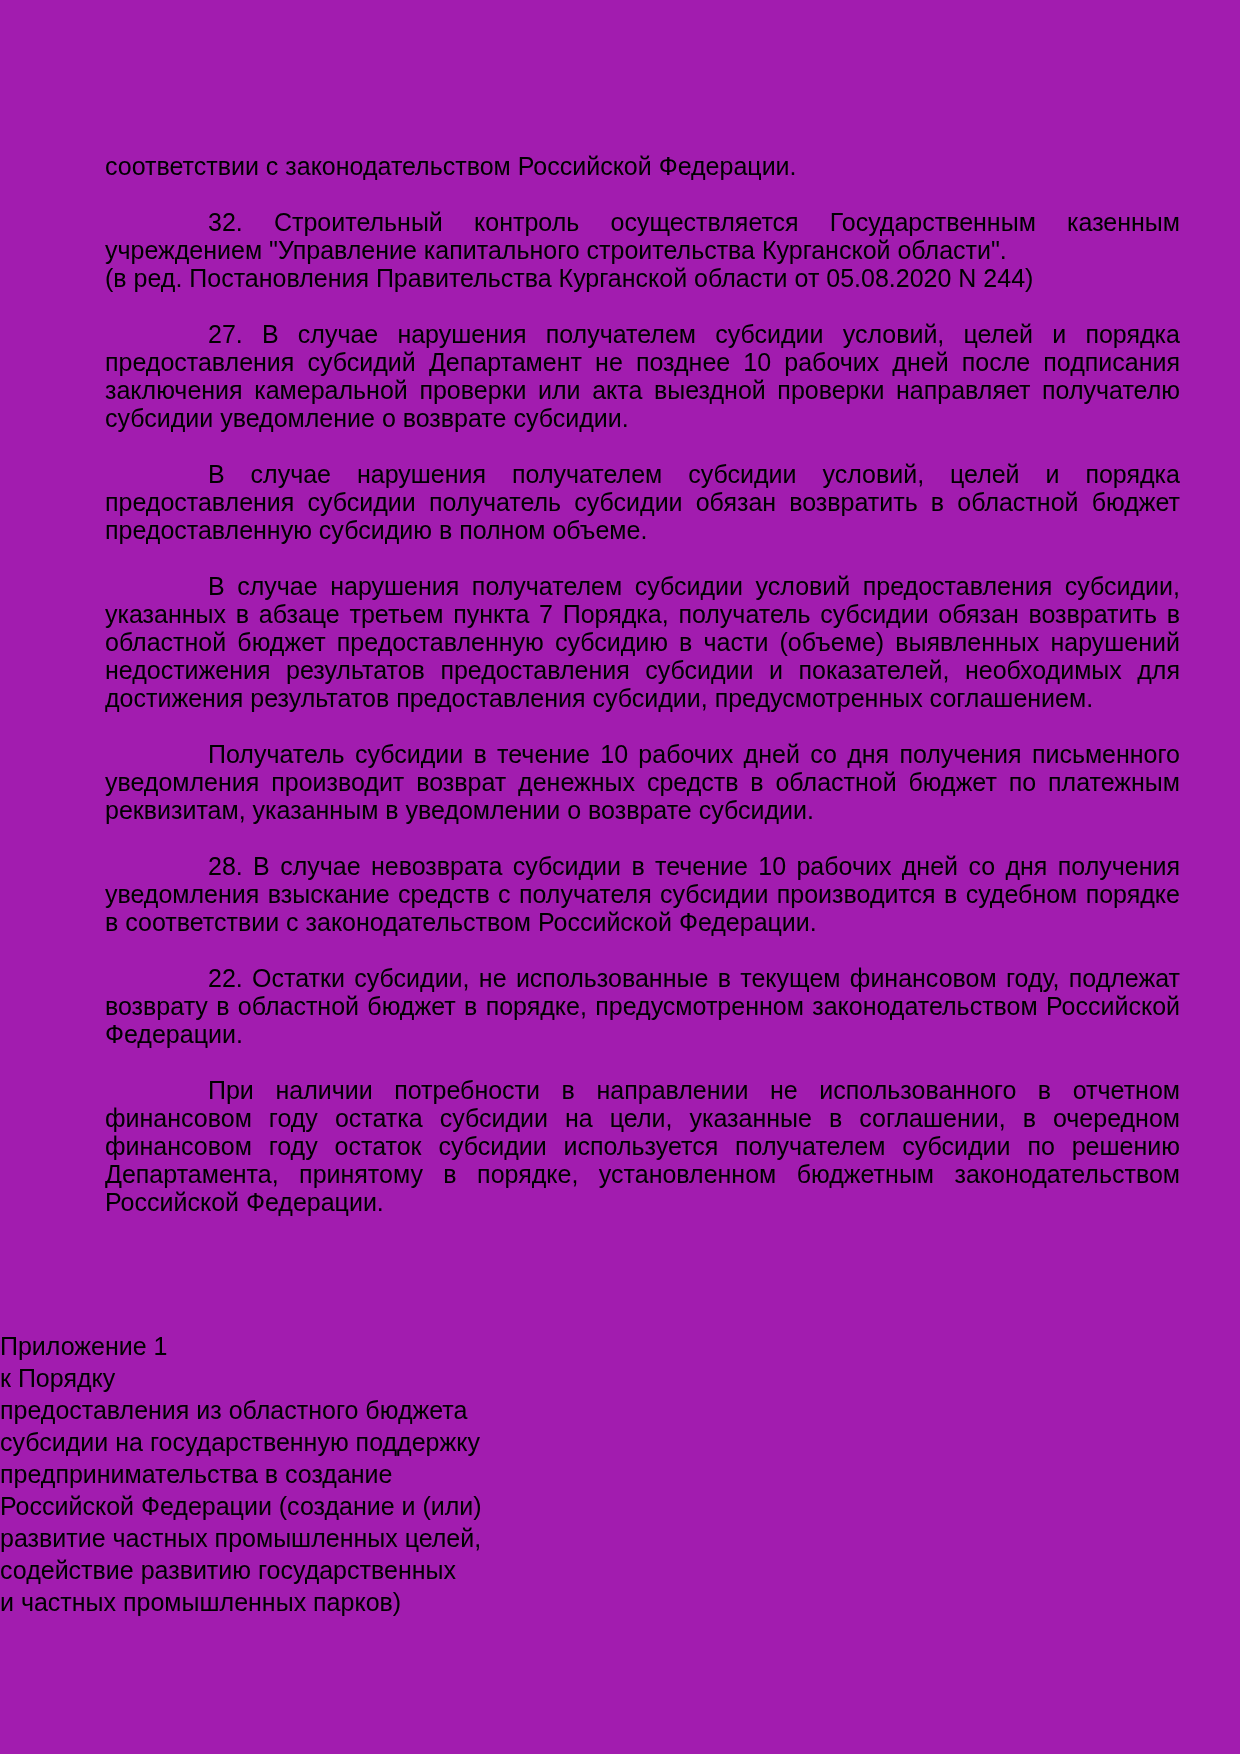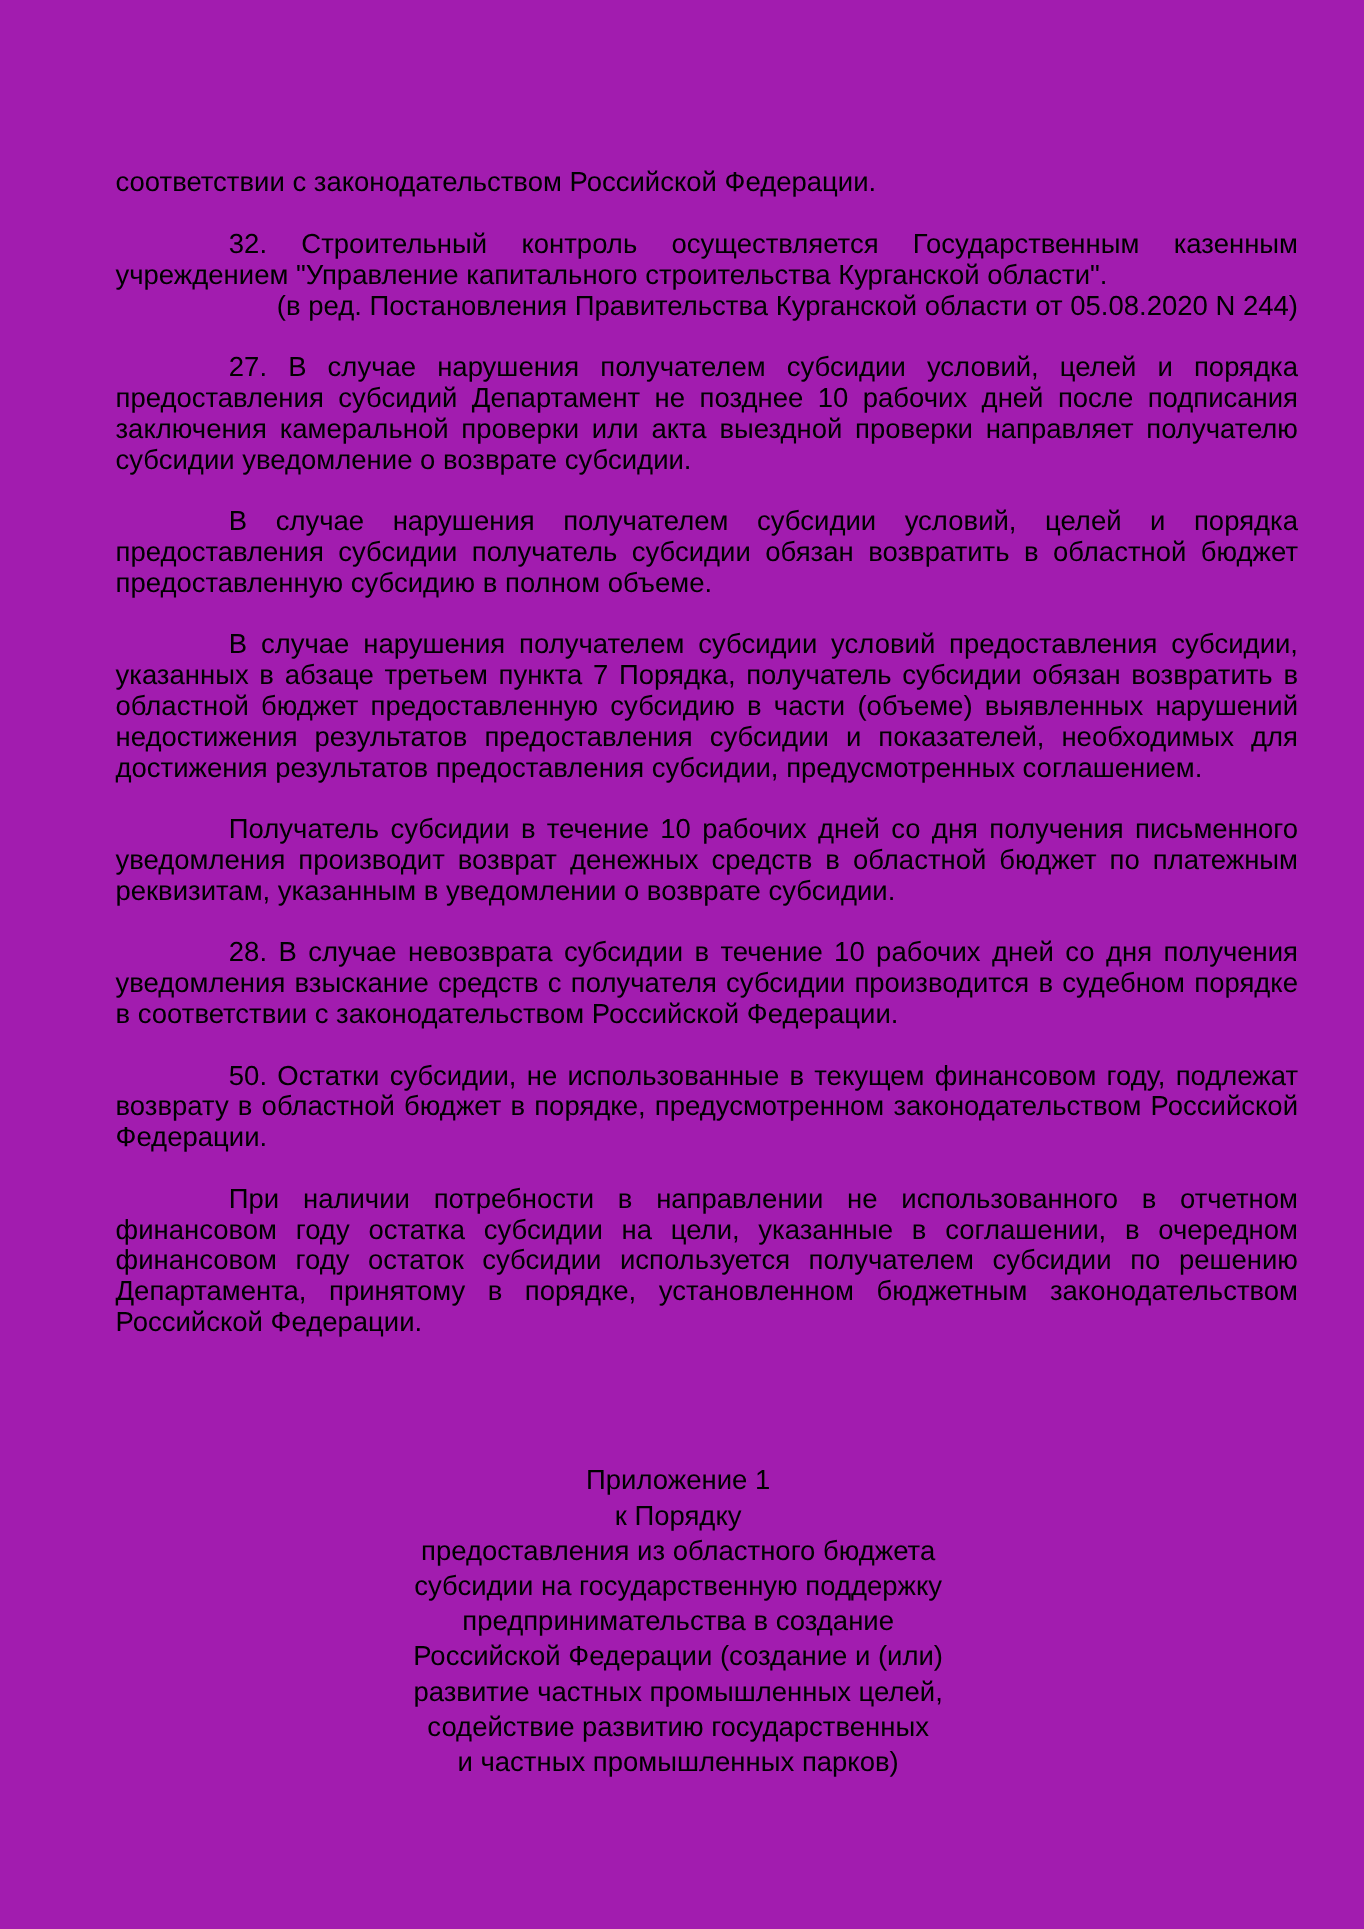--- a/index.html
+++ b/index.html
@@ -28,47 +28,47 @@
     text-align: justify;
   }
   .para.no-indent {
     text-indent: 0;
   }
   .para.tight {
     margin-bottom: 0;
   }
   .para.amendment {
     text-indent: 0;
-    text-align: right;
+    text-align: left;
   }
   .appendix {
     margin-top: 114px;
     padding-right: 7px;
-    text-align: center;
+    text-align: left;
     font-size: 25px;
     line-height: 32px;
   }
   .appendix-line {
     white-space: nowrap;
   }
 </style>
 </head>
 <body>
 
 <div class="page">
   <div class="doc-body">
     <p class="para no-indent">соответствии с законодательством Российской Федерации.</p>
     <p class="para tight">32. Строительный контроль осуществляется Государственным казенным учреждением "Управление капитального строительства Курганской области".</p>
     <p class="para amendment">(в ред. Постановления Правительства Курганской области от 05.08.2020 N 244)</p>
     <p class="para">27. В случае нарушения получателем субсидии условий, целей и порядка предоставления субсидий Департамент не позднее 10 рабочих дней после подписания заключения камеральной проверки или акта выездной проверки направляет получателю субсидии уведомление о возврате субсидии.</p>
     <p class="para">В случае нарушения получателем субсидии условий, целей и порядка предоставления субсидии получатель субсидии обязан возвратить в областной бюджет предоставленную субсидию в полном объеме.</p>
     <p class="para">В случае нарушения получателем субсидии условий предоставления субсидии, указанных в абзаце третьем пункта 7 Порядка, получатель субсидии обязан возвратить в областной бюджет предоставленную субсидию в части (объеме) выявленных нарушений недостижения результатов предоставления субсидии и показателей, необходимых для достижения результатов предоставления субсидии, предусмотренных соглашением.</p>
     <p class="para">Получатель субсидии в течение 10 рабочих дней со дня получения письменного уведомления производит возврат денежных средств в областной бюджет по платежным реквизитам, указанным в уведомлении о возврате субсидии.</p>
     <p class="para">28. В случае невозврата субсидии в течение 10 рабочих дней со дня получения уведомления взыскание средств с получателя субсидии производится в судебном порядке в соответствии с законодательством Российской Федерации.</p>
-    <p class="para">50. Остатки субсидии, не использованные в текущем финансовом году, подлежат возврату в областной бюджет в порядке, предусмотренном законодательством Российской Федерации.</p>
+    <p class="para">22. Остатки субсидии, не использованные в текущем финансовом году, подлежат возврату в областной бюджет в порядке, предусмотренном законодательством Российской Федерации.</p>
     <p class="para">При наличии потребности в направлении не использованного в отчетном финансовом году остатка субсидии на цели, указанные в соглашении, в очередном финансовом году остаток субсидии используется получателем субсидии по решению Департамента, принятому в порядке, установленном бюджетным законодательством Российской Федерации.</p>
   </div>
 
   <div class="appendix">
     <div class="appendix-line">Приложение 1</div>
     <div class="appendix-line">к Порядку</div>
     <div class="appendix-line">предоставления из областного бюджета</div>
     <div class="appendix-line">субсидии на государственную поддержку</div>
     <div class="appendix-line">предпринимательства в создание</div>
     <div class="appendix-line">Российской Федерации (создание и (или)</div>

